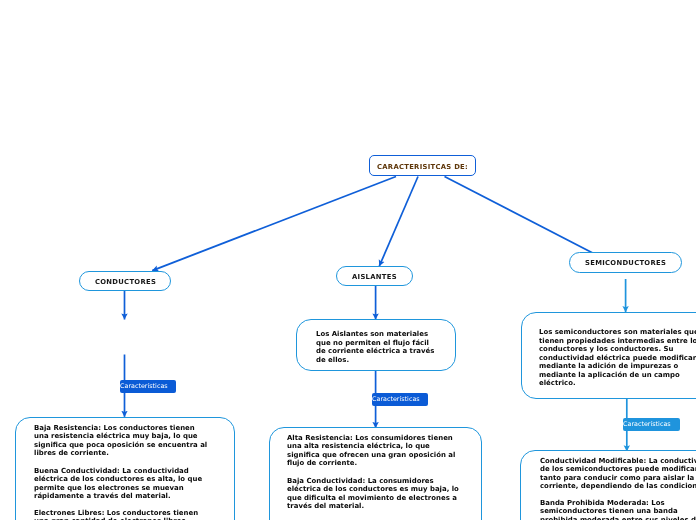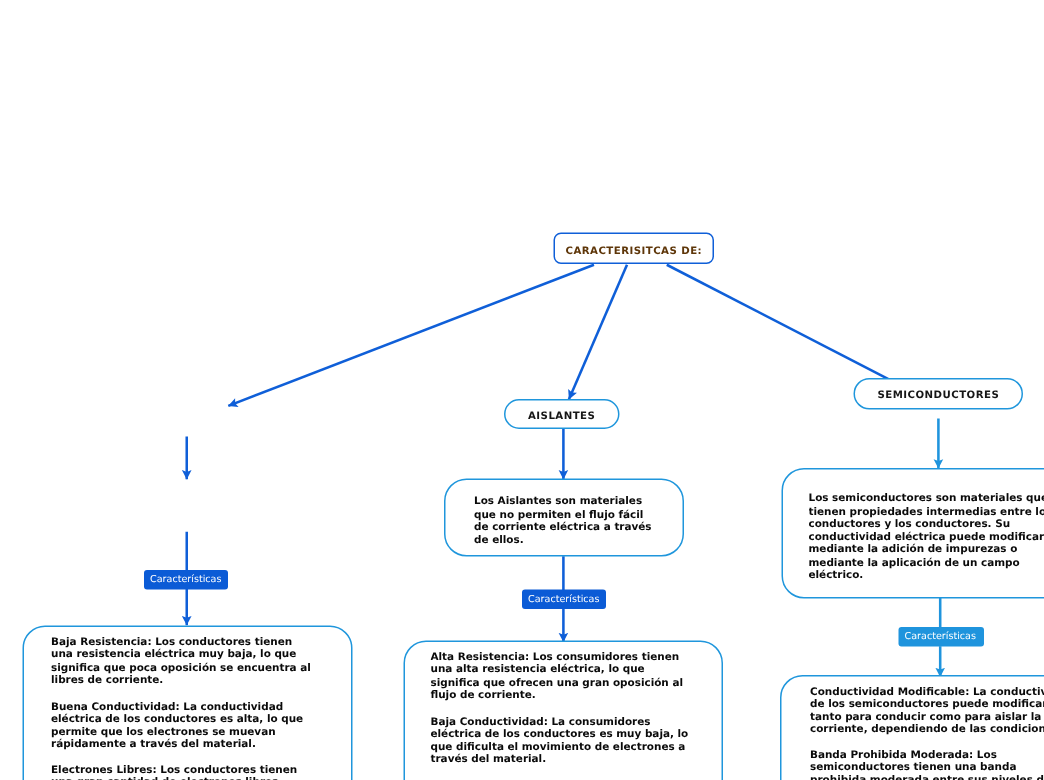--- a/index.html
+++ b/index.html
@@ -10,21 +10,21 @@
   svg.edges{position:absolute;left:0;top:0;width:696px;height:520px;pointer-events:none;}
   .lbl{will-change:transform;}
   .node{position:absolute;box-sizing:border-box;background:#ffffff;display:flex;
         align-items:center;justify-content:center;}
   .root{border:1.6px solid #0f5fd8;border-radius:5px;}
   .root .lbl{color:#5e3609;font-weight:bold;font-size:6.8px;letter-spacing:0.3px;white-space:nowrap;}
   .cat{border:1.5px solid #1f96dc;border-radius:999px;}
   .cat .lbl{color:#161616;font-weight:bold;font-size:6.8px;letter-spacing:0.3px;white-space:nowrap;}
   .desc{border:1.5px solid #1f96dc;border-radius:15px;text-align:left;justify-content:flex-start;}
   .desc .lbl{color:#0a0a0a;white-space:pre;font-weight:bold;font-size:6.95px;line-height:8.55px;}
-  .chip{position:absolute;box-sizing:border-box;display:flex;align-items:center;justify-content:center;border-radius:2px;}
+  .chip{position:absolute;box-sizing:border-box;display:flex;align-items:center;border-radius:2px;margin-left:24px;}
   .chip .lbl{color:#fff;font-size:6.4px;font-weight:normal;}
   .big{position:absolute;box-sizing:border-box;background:#fff;border:1.5px solid #1f96dc;
        border-radius:15px;text-align:left;}
   .big .lbl{color:#0a0a0a;white-space:pre;font-weight:bold;font-size:6.95px;line-height:8.45px;display:block;}
   .big .lbl.sp{margin-top:8.9px;}
   svg.edges path.e{fill:none;stroke:#0f5fd8;stroke-width:1.7;}
   svg.edges path.e2{fill:none;stroke:#0f5fd8;stroke-width:1.7;}
   svg.edges path.e3{fill:none;stroke:#1f94dd;stroke-width:1.7;}
 </style>
 </head>
@@ -58,20 +58,23 @@
       <path class="e3" d="M625.6,279 L625.6,312.2" marker-end="url(#ahl)"></path>
       <path class="e3" d="M626.8,398.5 L626.8,419"></path>
       <path class="e3" d="M626.8,430.8 L626.8,451.3" marker-end="url(#ahl)"></path>
     </g>
   </svg>
 
   <div class="node root" style="left:369.3px;top:155.4px;width:106.6px;height:20.2px;padding-top:2.2px;">
     <span class="lbl">CARACTERISITCAS DE:</span>
   </div>
 
+  <div class="node cat" style="left:79px;top:270.5px;width:92.2px;height:20.7px;padding-top:1.4px;">
+    <span class="lbl">CONDUCTORES</span>
+  </div>
   <div class="node cat" style="left:335.8px;top:265.9px;width:77.1px;height:20.4px;padding-top:1.4px;">
     <span class="lbl">AISLANTES</span>
   </div>
   <div class="node cat" style="left:569.4px;top:252px;width:112.2px;height:20.9px;padding-top:1px;">
     <span class="lbl">SEMICONDUCTORES</span>
   </div>
 
   <div class="node desc" style="left:296px;top:319.3px;width:159.5px;height:51.8px;padding:4.2px 0 0 18.7px;">
     <span class="lbl">Los Aislantes son materiales
 que no permiten el flujo fácil

